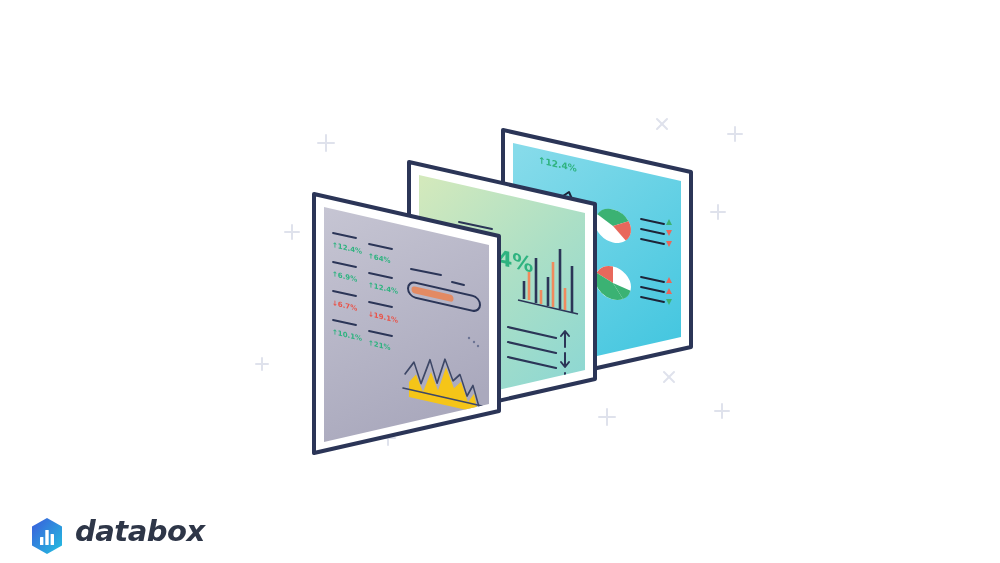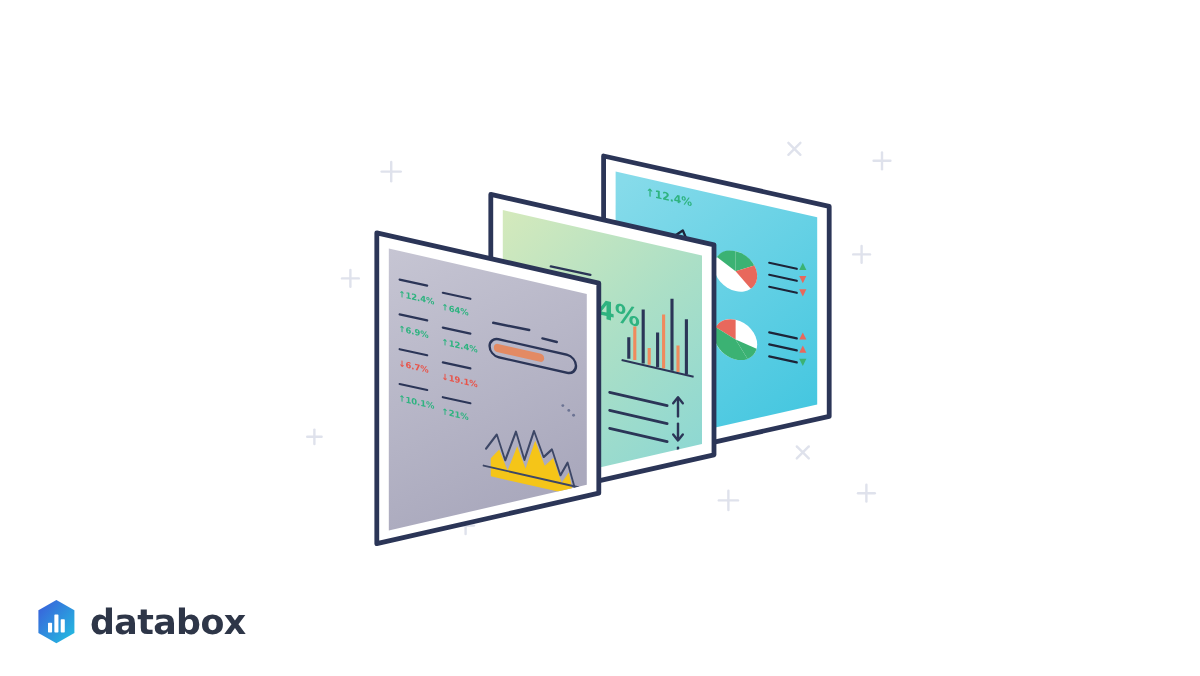--- a/index.html
+++ b/index.html
@@ -9,22 +9,22 @@
     font-family:"Liberation Sans", sans-serif;
     overflow:hidden;
     position:relative;
   }
   #stage { position:absolute; inset:0; }
   svg.scene { position:absolute; left:0; top:0; width:1000px; height:563px; display:block; }
 
   
   #logo {
     position:absolute;
-    left:30px; top:499px;
-    display:flex; align-items:center; gap:11px;
+    left:30px; top:517px;
+    display:flex; gap:11px;font-style:italic;
   }
   #logo .mark { width:34px; height:38px; display:block; }
   #logo .wordmark {
     font-family:"DejaVu Sans", sans-serif;
     font-size:29px;
     font-weight:700;
     letter-spacing:-0.5px;
     color:#2e3648;
     line-height:1;
     white-space:nowrap;

